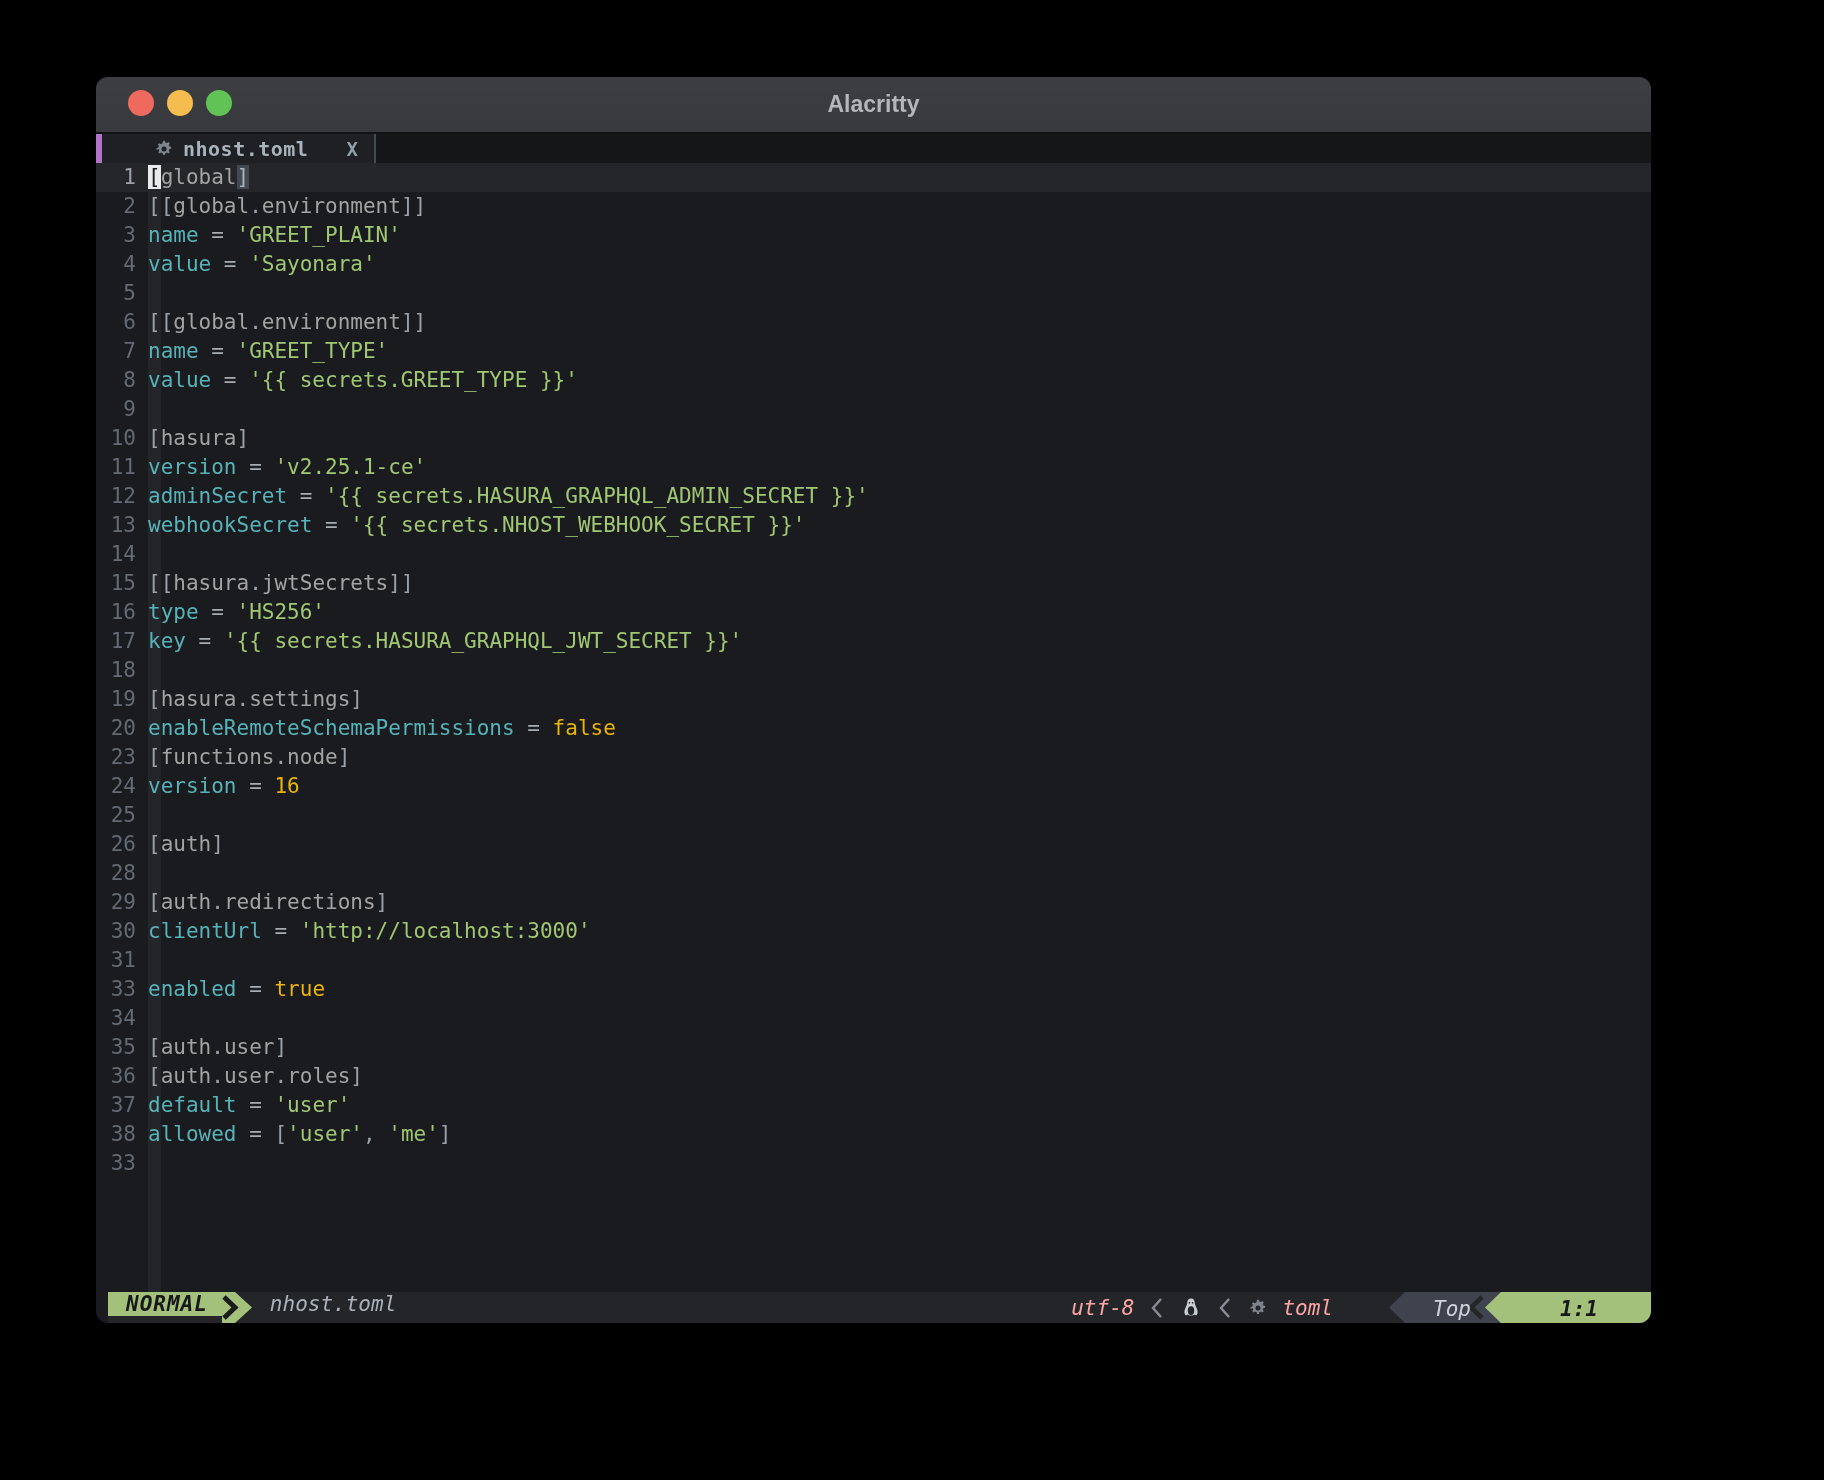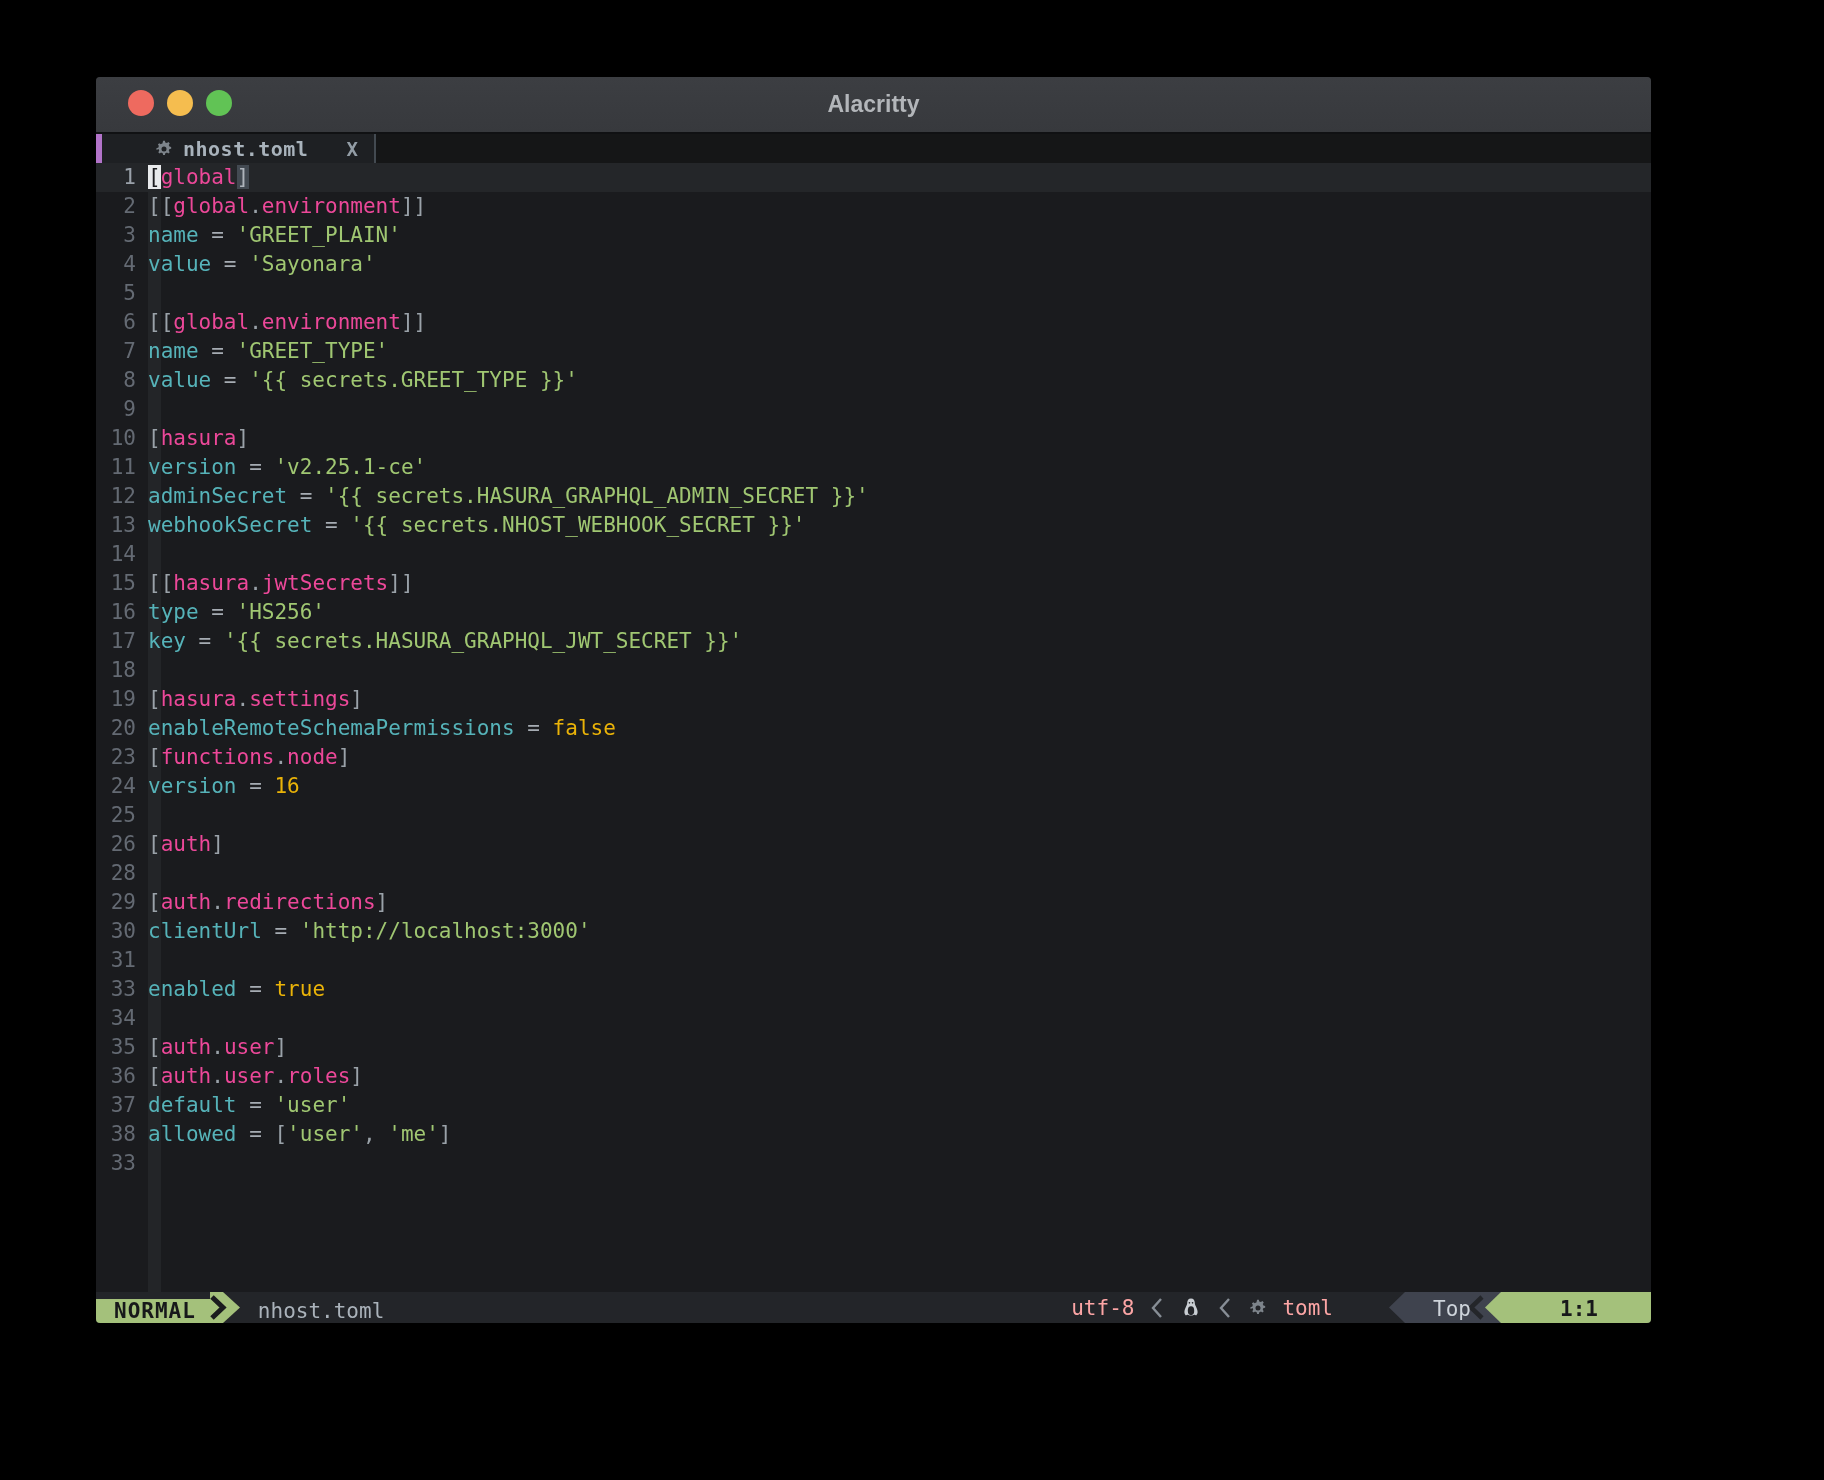--- a/index.html
+++ b/index.html
@@ -1,18 +1,18 @@
 <!DOCTYPE html>
 <html><head>
 <meta charset="utf-8">
 <style>
   html,body{margin:0;padding:0;background:#000;width:1824px;height:1480px;overflow:hidden;}
   .window{
     position:absolute;left:96px;top:77px;width:1555px;height:1246px;
-    background:#1a1b1e;border-radius:4px;overflow:hidden;
+    background:#1a1b1e;border-radius:12px;overflow:hidden;
     font-family:"DejaVu Sans Mono","Liberation Mono",monospace;
   }
   
   .titlebar{position:relative;height:55px;background:linear-gradient(180deg,#3c3e42 0%,#37393d 100%);
     border-bottom:2px solid #101113;display:flex;align-items:center;justify-content:center;}
   .title-text{font-family:"Liberation Sans",sans-serif;font-weight:bold;font-size:23px;color:#b3b6ba;}
   .traffic{position:absolute;left:32px;top:13px;display:flex;gap:13px;}
   .light{width:26px;height:26px;border-radius:50%;}
   .light.red{background:#ee6a5f;}  .light.yellow{background:#f5bd4f;}  .light.green{background:#61c355;}
   
@@ -26,30 +26,30 @@
   .tabline-rest{flex:1;}
   
   .editor{position:relative;height:1131px;background:#1a1b1e;font-size:21px;line-height:29px;}
   .cursorcol{position:absolute;left:52px;top:0;width:13px;height:1131px;background:#232528;}
   .row{position:relative;display:flex;height:29px;white-space:pre;}
   .row.current{background:#242629;}
   .ln{width:40px;text-align:right;color:#646a73;flex:none;user-select:none;}
   .row.current .ln{color:#9aa1aa;}
   .code{padding-left:12px;}
   .tk-p{color:#9aa2a9;}      
-  .tk-s{color:#ec4899;margin-top:24px;}      
+  .tk-s{color:#a3a3a3;margin-top:24px;}      
   .tk-k{color:#56b3b9;}      
   .tk-o{color:#a6acb3;}      
   .tk-str{color:#a0c772;}    
   .tk-num{color:#eab308;}    
   .tk-cur{background:#e8eaec;color:#1a1b1e;} 
   .tk-mp{background:#434a52;color:#aeb4bb;}  
   
-  .statusline{position:absolute;left:0;right:0;bottom:0;height:31px;background:#232529;
-    display:flex;align-items:flex-end;font-size:21px;}
+  .statusline{position:absolute;left:12px;right:0;bottom:0;height:31px;background:#232529;
+    display:flex;align-items:flex-start;font-size:21px;font-style:italic;}
   .mode-seg{background:#a4c17b;color:#17181a;font-weight:bold;display:flex;align-items:center;
     padding:0 14px 0 18px;letter-spacing:1px;}
   .mode-arrow{flex:none;}
   .file-name{color:#aab2ba;display:flex;align-items:center;margin-left:18px;}
   .sl-spacer{flex:1;}
   .sl-right{display:flex;align-items:center;gap:14px;color:#fca5a5;}
   .sl-icon{display:flex;align-items:center;}
   .sl-endcap{margin-left:42px;display:flex;}
 </style>
 </head>

